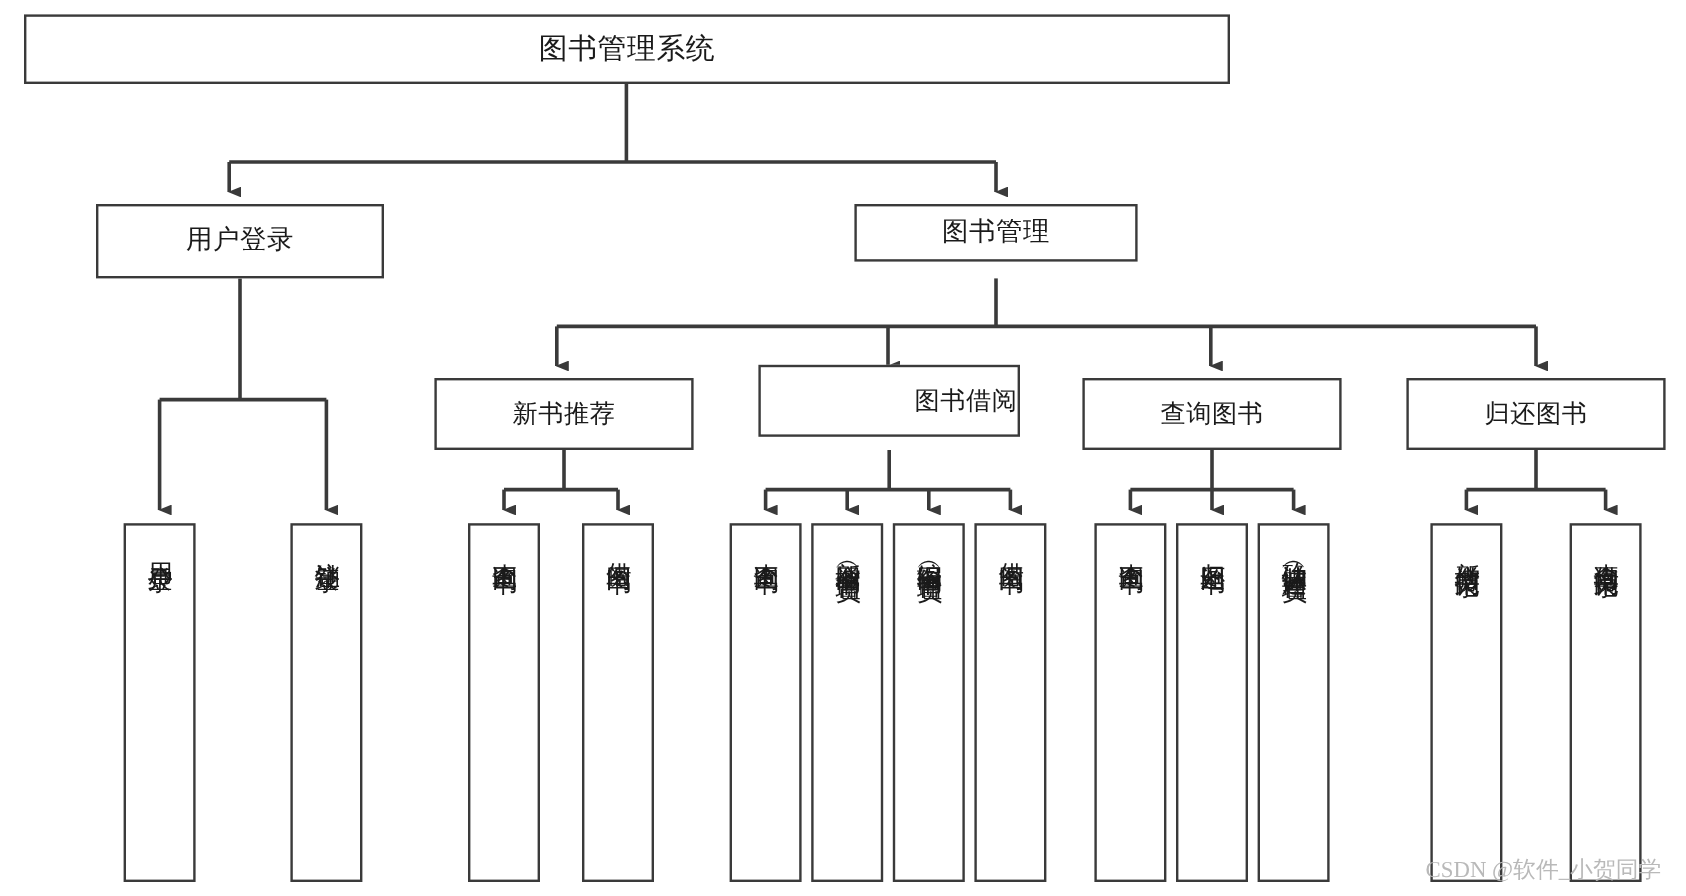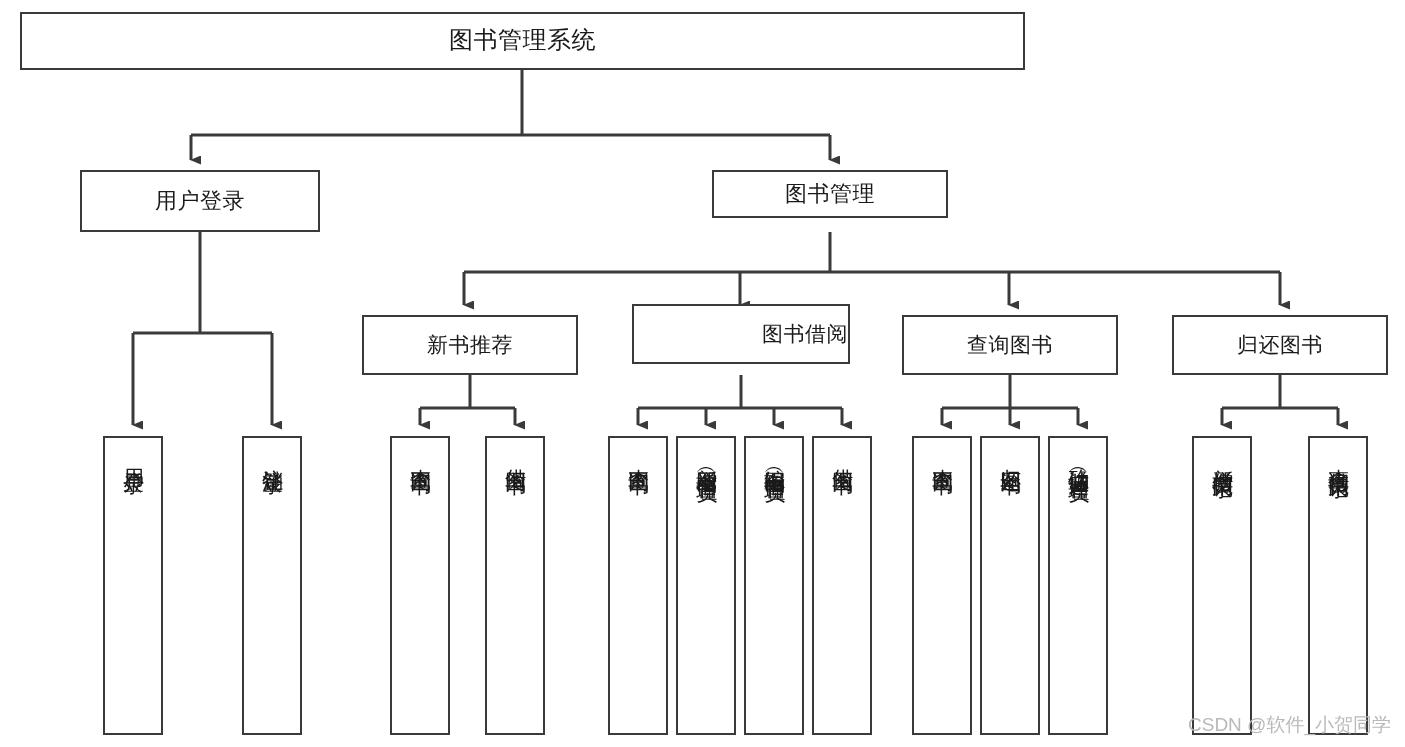--- a/index.html
+++ b/index.html
@@ -63,21 +63,21 @@
     white-space: nowrap;
   }
   .watermark {
     position: absolute;
     left: 1188px;
     top: 712px;
     font-size: 19px;
     color: #b9b9b9;
     white-space: nowrap;
     z-index: 3;
-    font-family: Liberation Sans, sans-serif;
+    font-family: Liberation Serif, serif;
   }
 </style>
 </head>
 <body>
 
 <div id="diagram-root">
 
   <svg id="edge-layer" viewBox="0 0 1405 747" width="1405" height="747" xmlns="http://www.w3.org/2000/svg">
     <defs>
       <marker id="arrowhead" markerWidth="9" markerHeight="11" refX="4.5" refY="10" orient="auto" markerUnits="userSpaceOnUse">

